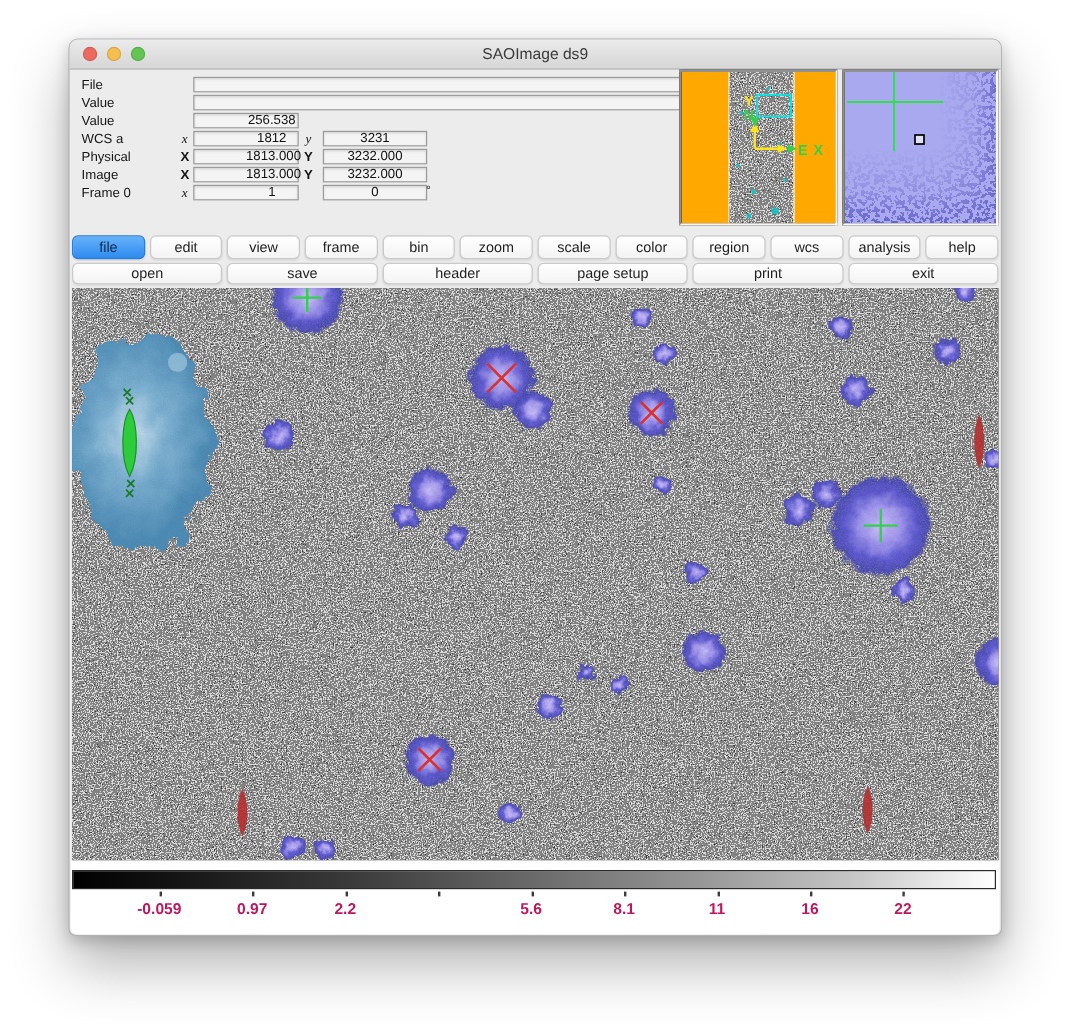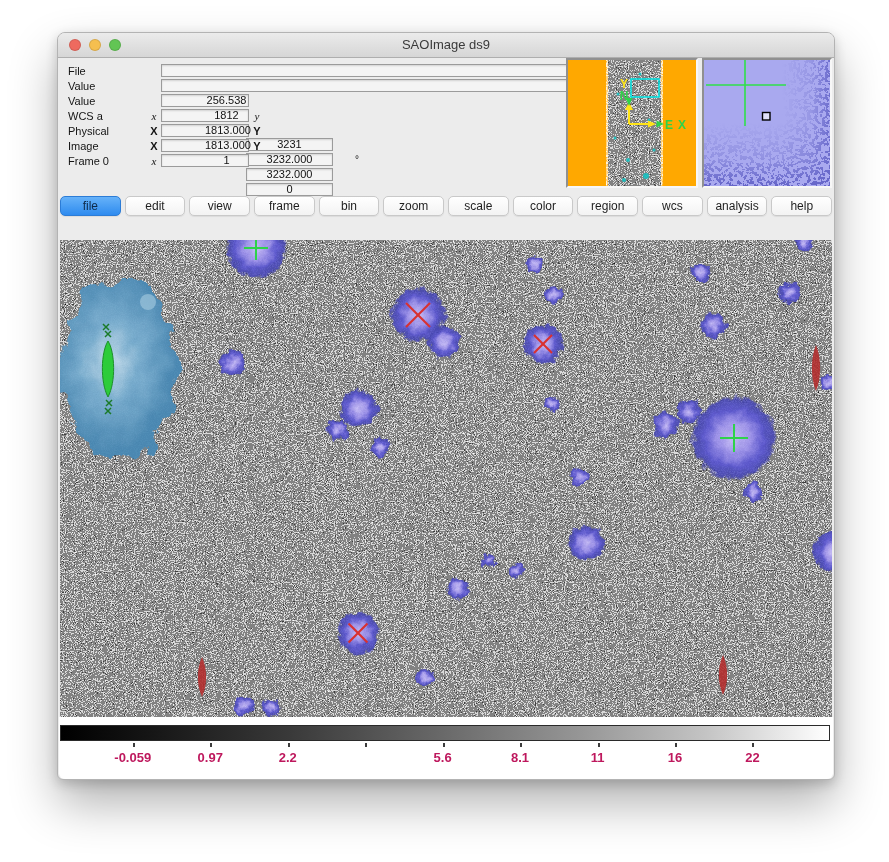--- a/index.html
+++ b/index.html
@@ -17,21 +17,21 @@
   
   .irow{position:absolute;left:0;width:508px;height:15px;font-size:11px;color:#141414;}
   .ilabel{position:absolute;left:10px;top:1px;}
   .cl{position:absolute;top:1px;width:10px;text-align:center;}
   .ital{font-family:"Liberation Serif",serif;font-style:italic;}
   .caps{font-weight:bold;}
   .ifield{position:absolute;top:0;height:13px;box-sizing:border-box;background:#f4f4f4;
     border:1px solid #9b9b9b;box-shadow:inset 0 1px 2px rgba(0,0,0,.14);
     font-size:11px;text-align:center;line-height:11px;color:#111;}
   .f1{left:103px;width:88px;padding-left:43px;}
-  .f2{left:188px;width:87px;margin-top:29px;}
+  .f2{left:211px;width:87px;}
   .fwide{left:103px;width:450px;}
   .suffix{position:absolute;left:297px;top:0;font-size:10px;}
   
   .panel3d{position:absolute;top:25px;box-sizing:border-box;border:2px solid;
     border-color:#909090 #f7f7f7 #f7f7f7 #909090;background:#000;}
   .panel3d svg{display:block;}
   
   .menurow{position:absolute;left:2px;width:772px;display:flex;gap:4px;}
   .mbtn{flex:1;box-sizing:border-box;text-align:center;font-size:12px;color:#1e1e1e;
     background:linear-gradient(#ffffff,#f3f3f3);border:1px solid #c9c9c9;border-radius:5px;
@@ -214,20 +214,28 @@
         <div class="mbtn">view</div>
         <div class="mbtn">frame</div>
         <div class="mbtn">bin</div>
         <div class="mbtn">zoom</div>
         <div class="mbtn">scale</div>
         <div class="mbtn">color</div>
         <div class="mbtn">region</div>
         <div class="mbtn">wcs</div>
         <div class="mbtn">analysis</div>
         <div class="mbtn">help</div>
+      </div>
+    <div class="menurow row2" id="menu-row2">
+        <div class="mbtn">open</div>
+        <div class="mbtn">save</div>
+        <div class="mbtn">header</div>
+        <div class="mbtn">page setup</div>
+        <div class="mbtn">print</div>
+        <div class="mbtn">exit</div>
       </div>
 
     <div class="image-area">
       <svg id="image-svg" viewBox="0 0 772 477" width="772" height="477" preserveAspectRatio="none">
         <rect width="772" height="477" fill="#060606"></rect>
         <rect width="772" height="477" filter="url(#speckle)"></rect>
         <g id="g-neb">
             <polygon points="122,128 107,86 93,42 60,41 29,46 12,85 -5,128 9,173 29,210 60,218 92,212 107,170" fill="url(#gneb)" filter="url(#rough2)" opacity="0.96"></polygon>
             <circle cx="88" cy="62" r="8" fill="#9cc4dc" opacity="0.7"></circle>
             <path d="M48,101 C55,112 56,142 48,157 C40,142 41,112 48,101 Z" fill="#2ccc3a" stroke="#1d8f2a" stroke-width="1"></path>

